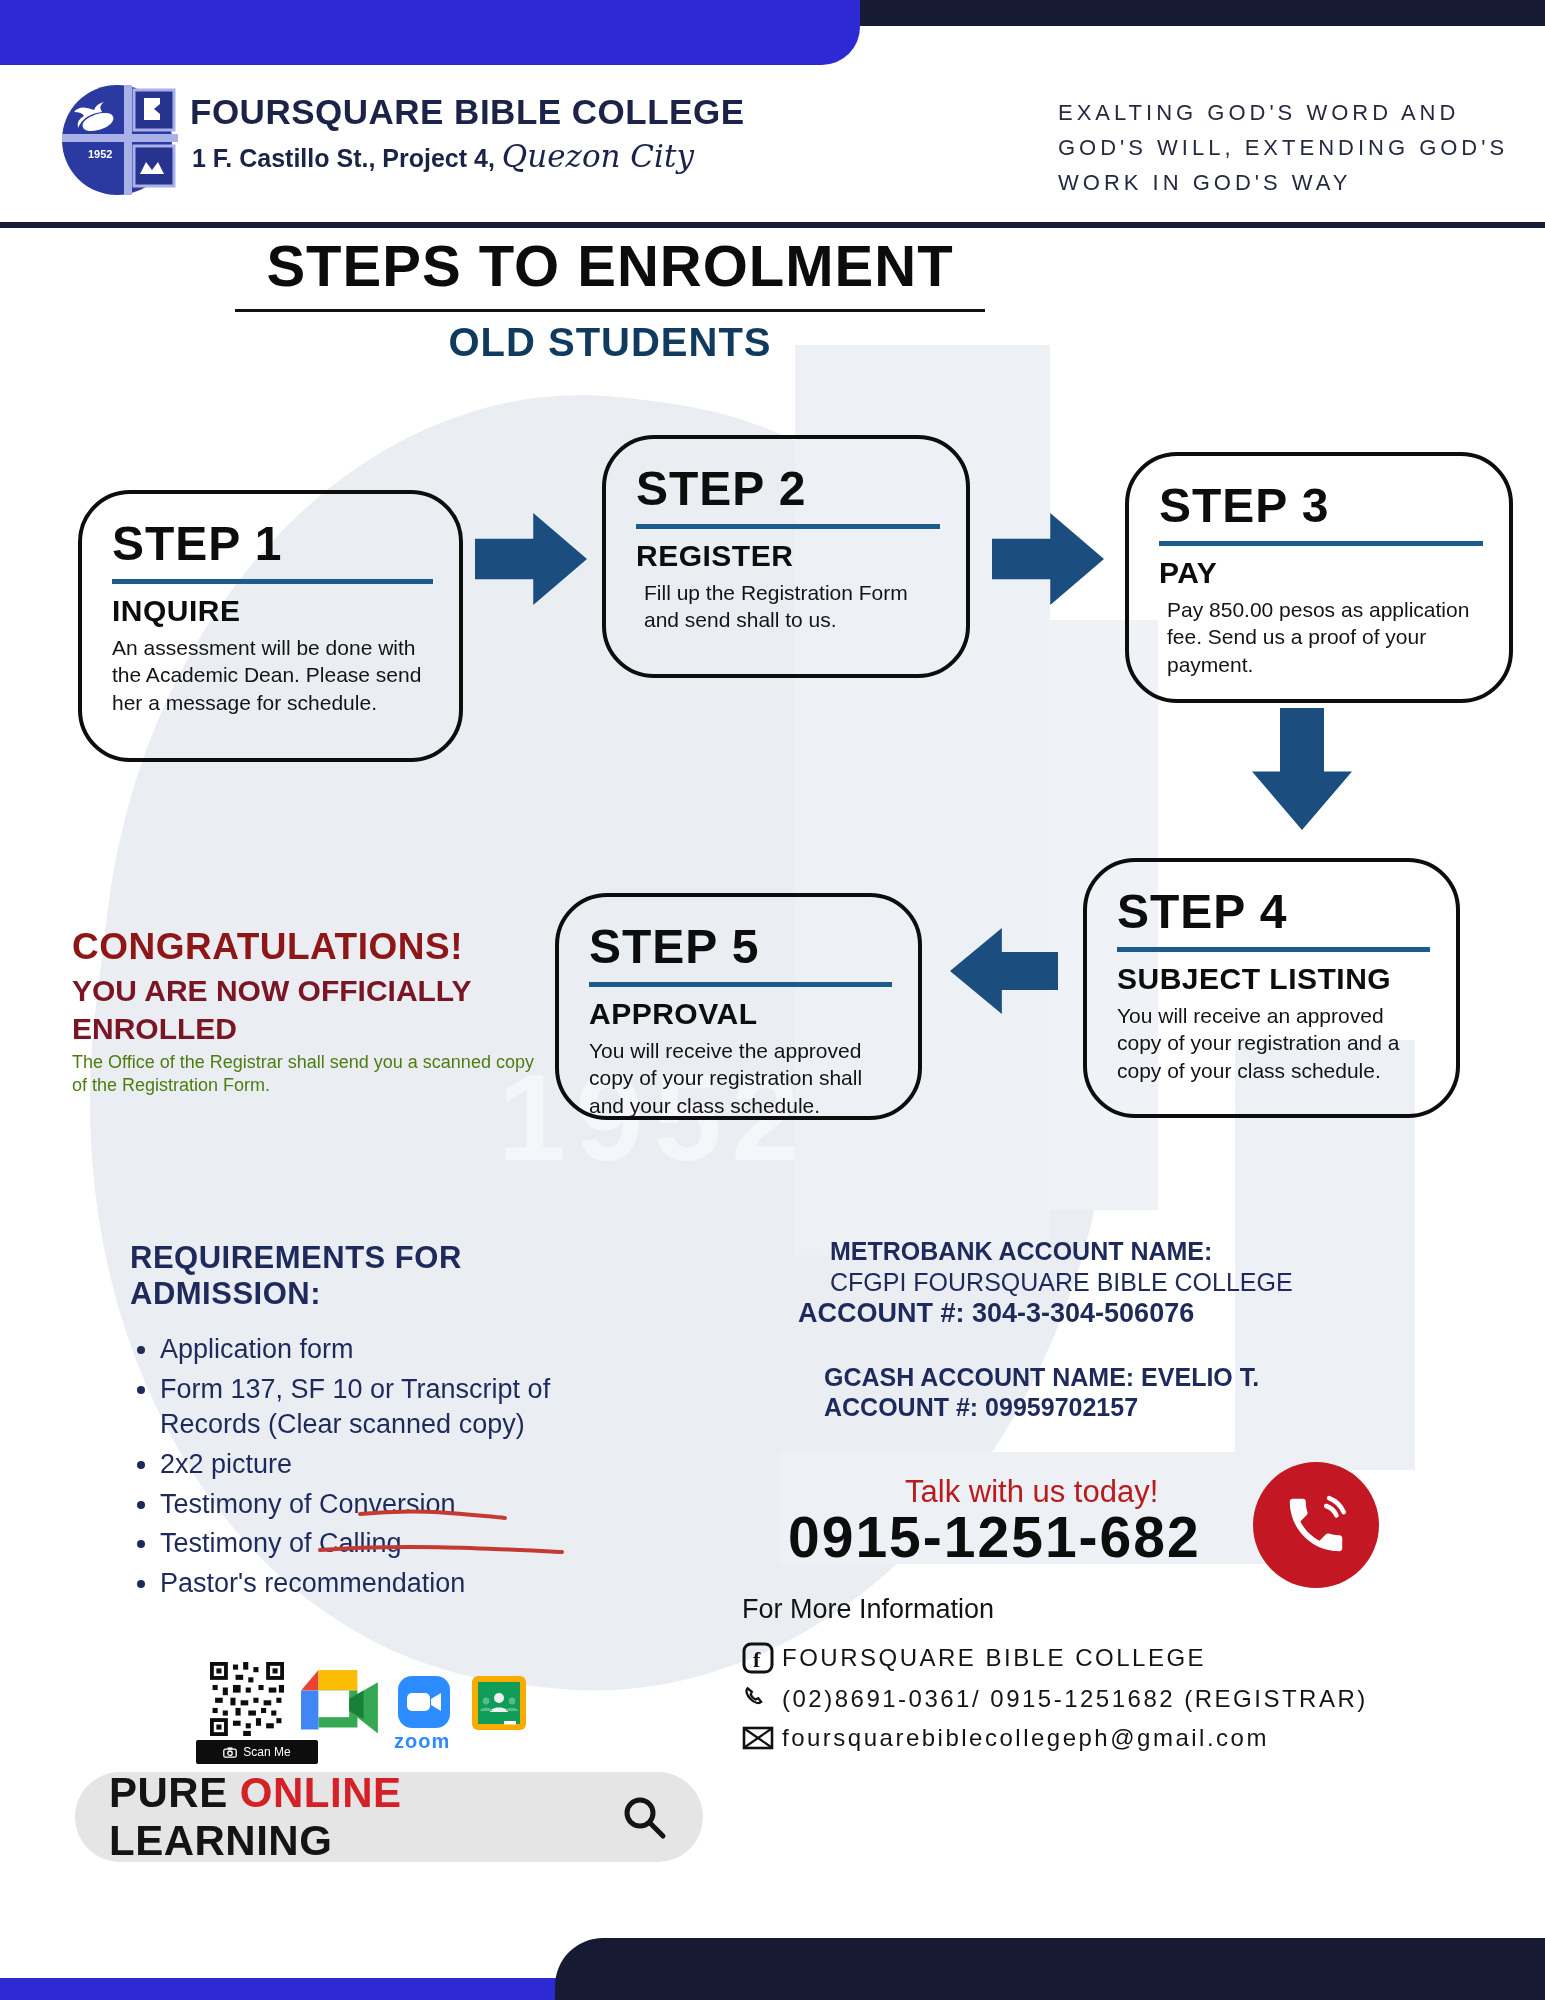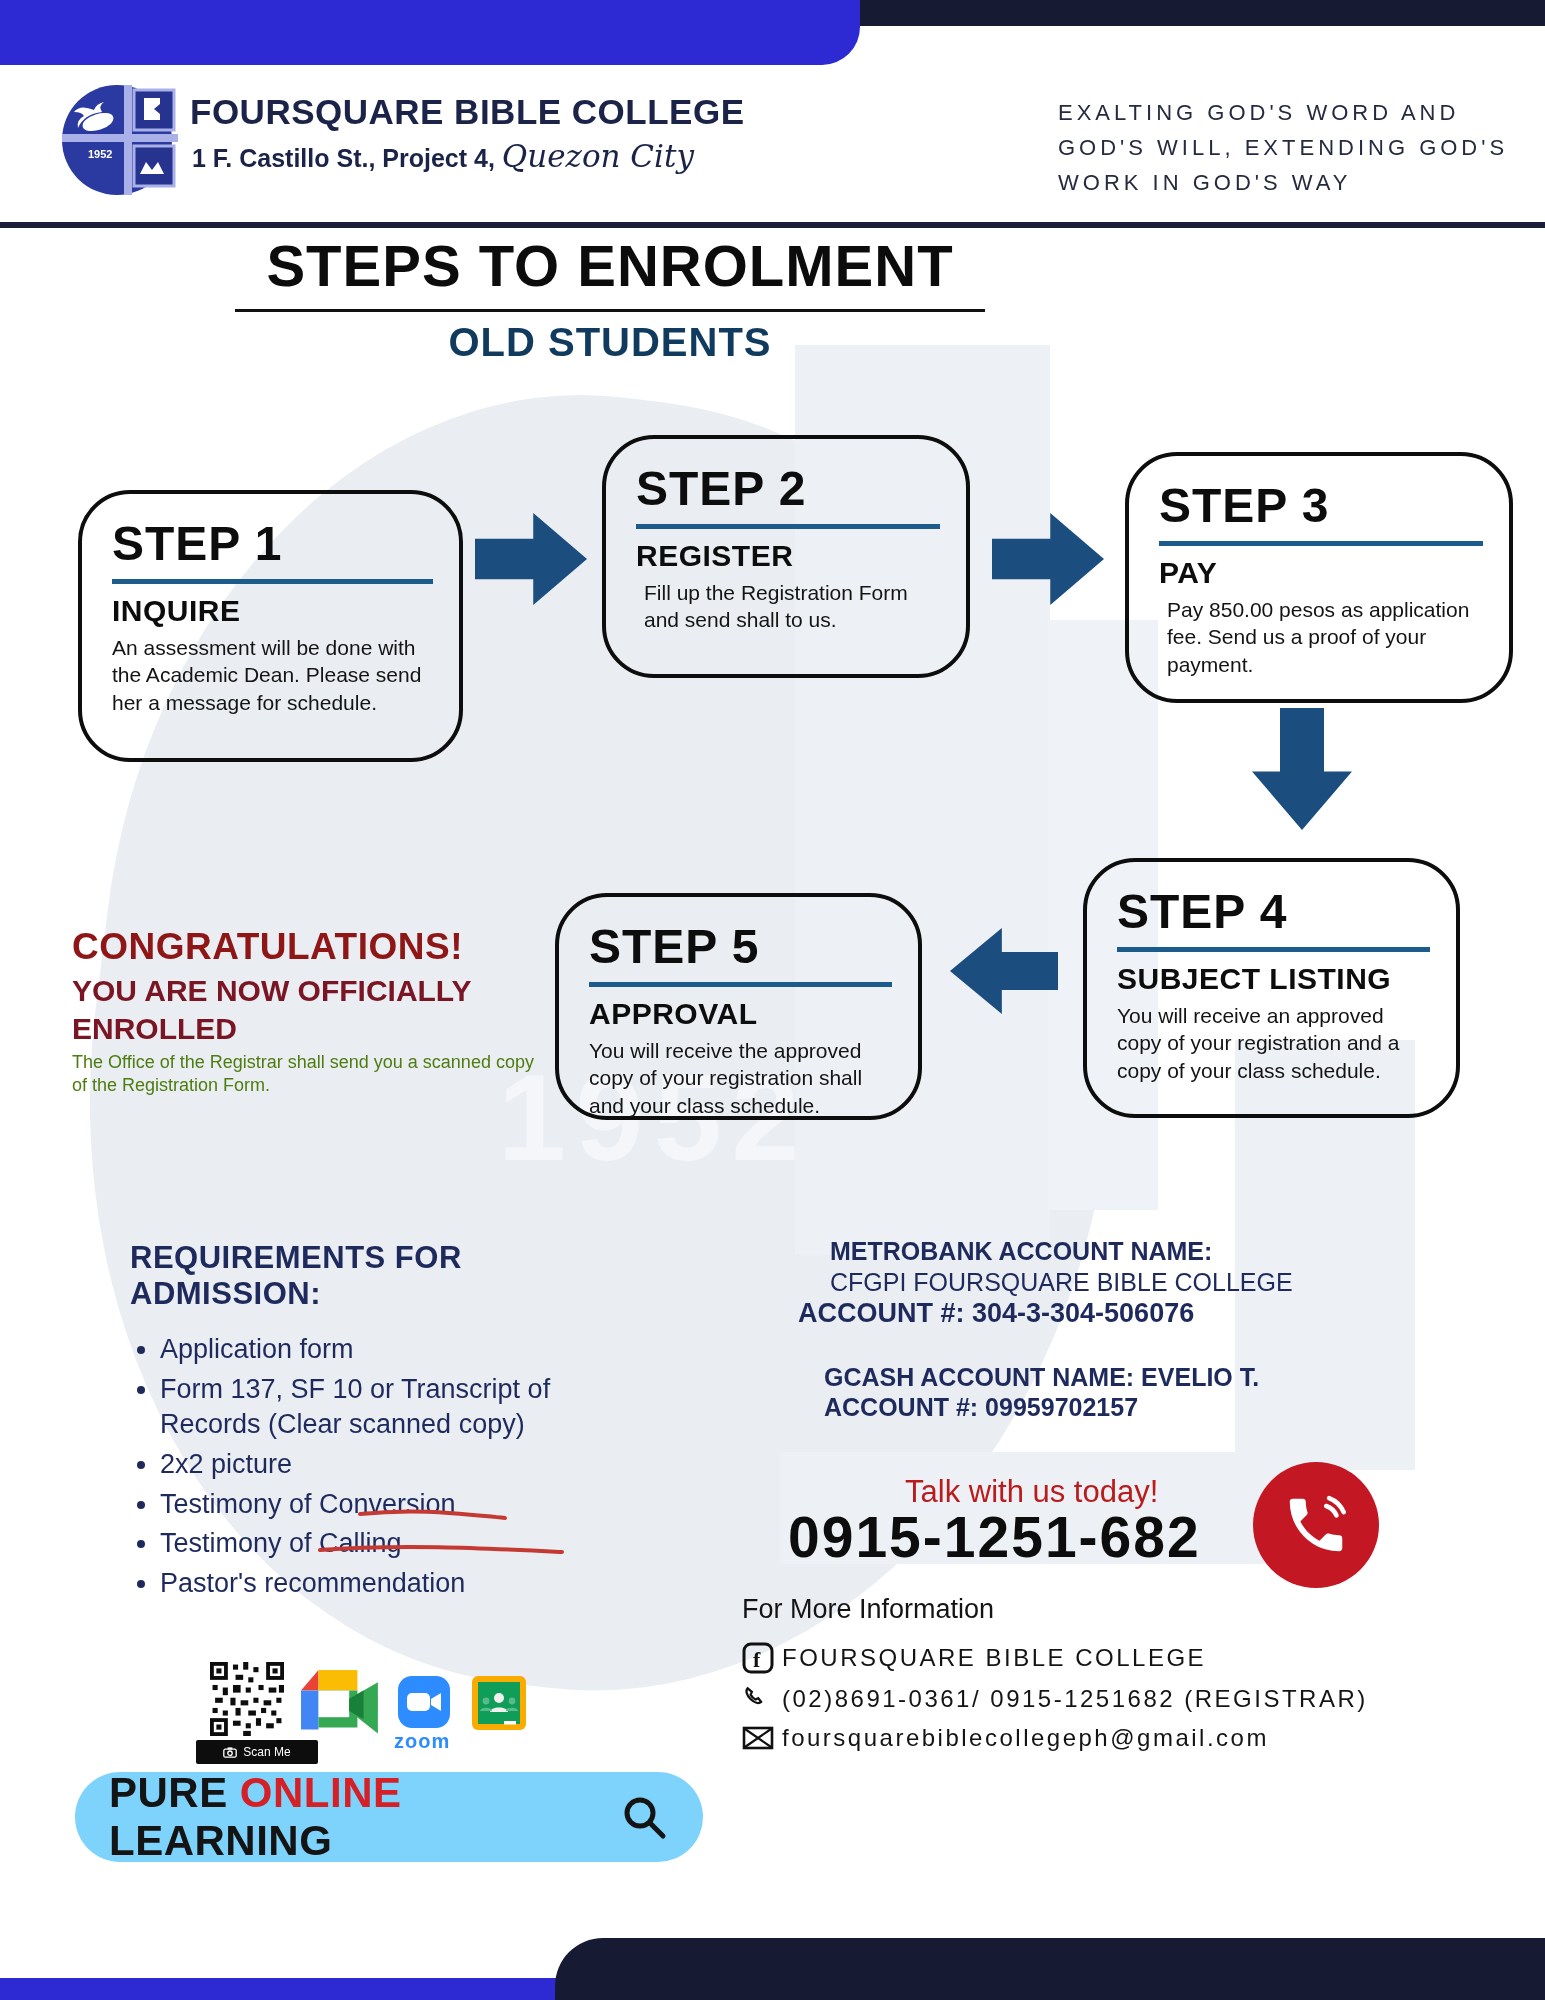--- a/index.html
+++ b/index.html
@@ -105,21 +105,21 @@
           display:flex;align-items:center;justify-content:center;gap:6px;
           font-size:12px;z-index:4;border-radius:2px;}
   .meet-ic{left:300px;top:1668px;z-index:4;}
   .zoom-ic{left:398px;top:1676px;z-index:4;}
   .zoom-word{left:394px;top:1730px;font-size:20px;font-weight:800;color:#2d8cff;
              letter-spacing:1px;z-index:4;}
   .cls-ic{left:472px;top:1676px;z-index:4;}
   .cls-word{left:450px;top:1778px;font-size:11px;color:#8a8a8a;z-index:4;}
 
   
-  .banner{left:75px;top:1772px;width:628px;height:90px;background:#7dd3fc;border-radius:46px;
+  .banner{left:75px;top:1772px;width:628px;height:90px;background:#e5e5e5;border-radius:46px;
           display:flex;align-items:center;padding:0 34px;box-sizing:border-box;z-index:4;}
   .banner-txt{font-size:42px;font-weight:800;color:#141414;letter-spacing:.5px;}
   .banner-online{color:#d42127;}
   .banner-mag{margin-left:22px;display:flex;}
 </style>
 </head>
 <body>
 
 <div class="page">
 

